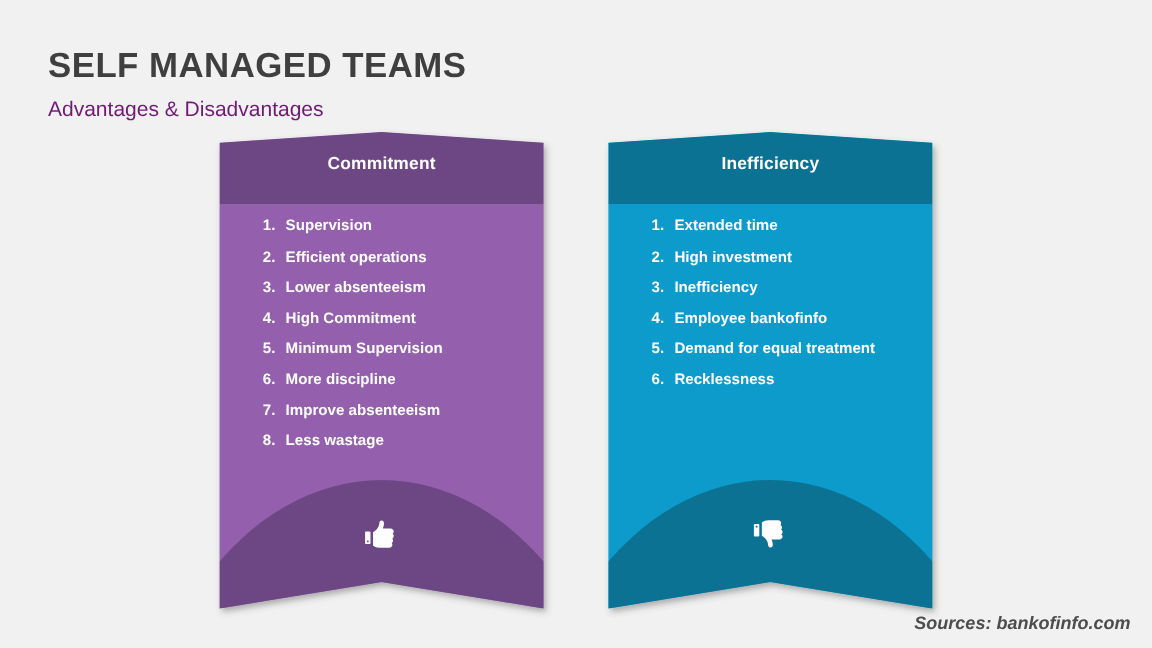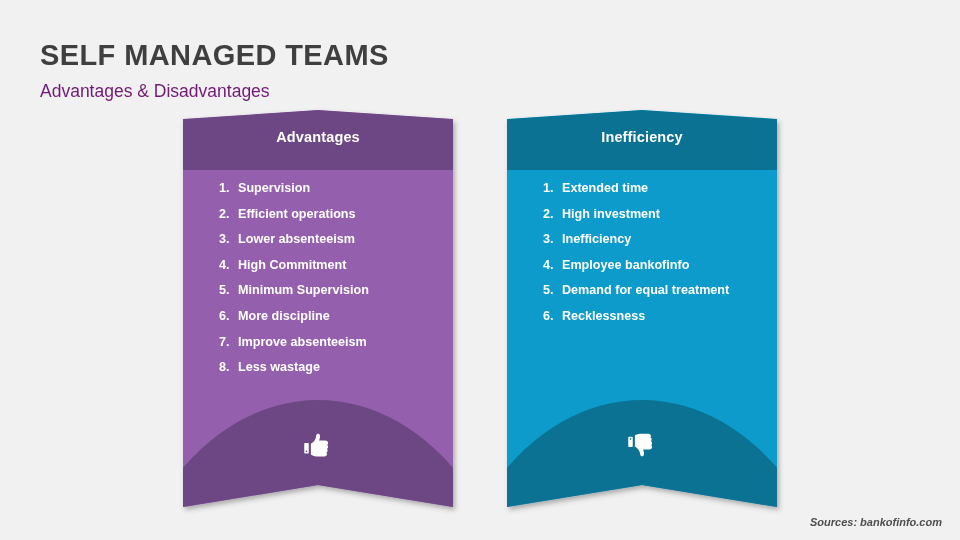--- a/index.html
+++ b/index.html
@@ -125,21 +125,21 @@
 
   
   #banner-advantages { left: 183px; }
   #banner-disadvantages { left: 507px; }
 
   
   #source-note {
     position: absolute;
     right: 18px;
     bottom: 12px;
-    font-size: 11px;
+    font-size: 15px;
     font-style: italic;
     font-weight: bold;
     color: #4d4d4d;
     white-space: nowrap;
   }
 </style>
 </head>
 <body>
 
 <div id="slide">
@@ -162,21 +162,21 @@
       <g filter="url(#shadow-adv)">
         <path d="M0,9 L135,0 L270,9 L270,397 L135,375 L0,397 Z" fill="#9461ad"></path>
       </g>
       <g clip-path="url(#clip-adv)">
         <path d="M0,9 L135,0 L270,9 L270,60 L0,60 Z" fill="#6d4783"></path>
         <ellipse cx="135" cy="580" rx="210" ry="290" fill="#6d4783"></ellipse>
       </g>
     </svg>
 
     <div class="banner-content">
-      <div class="banner-title">Advantages</div>
+      <div class="banner-title">Commitment</div>
       <ul class="banner-list">
         <li>
           <span class="li-num">1.</span>
           <span class="li-text">Supervision</span>
         </li>
         <li>
           <span class="li-num">2.</span>
           <span class="li-text">Efficient operations</span>
         </li>
         <li>

